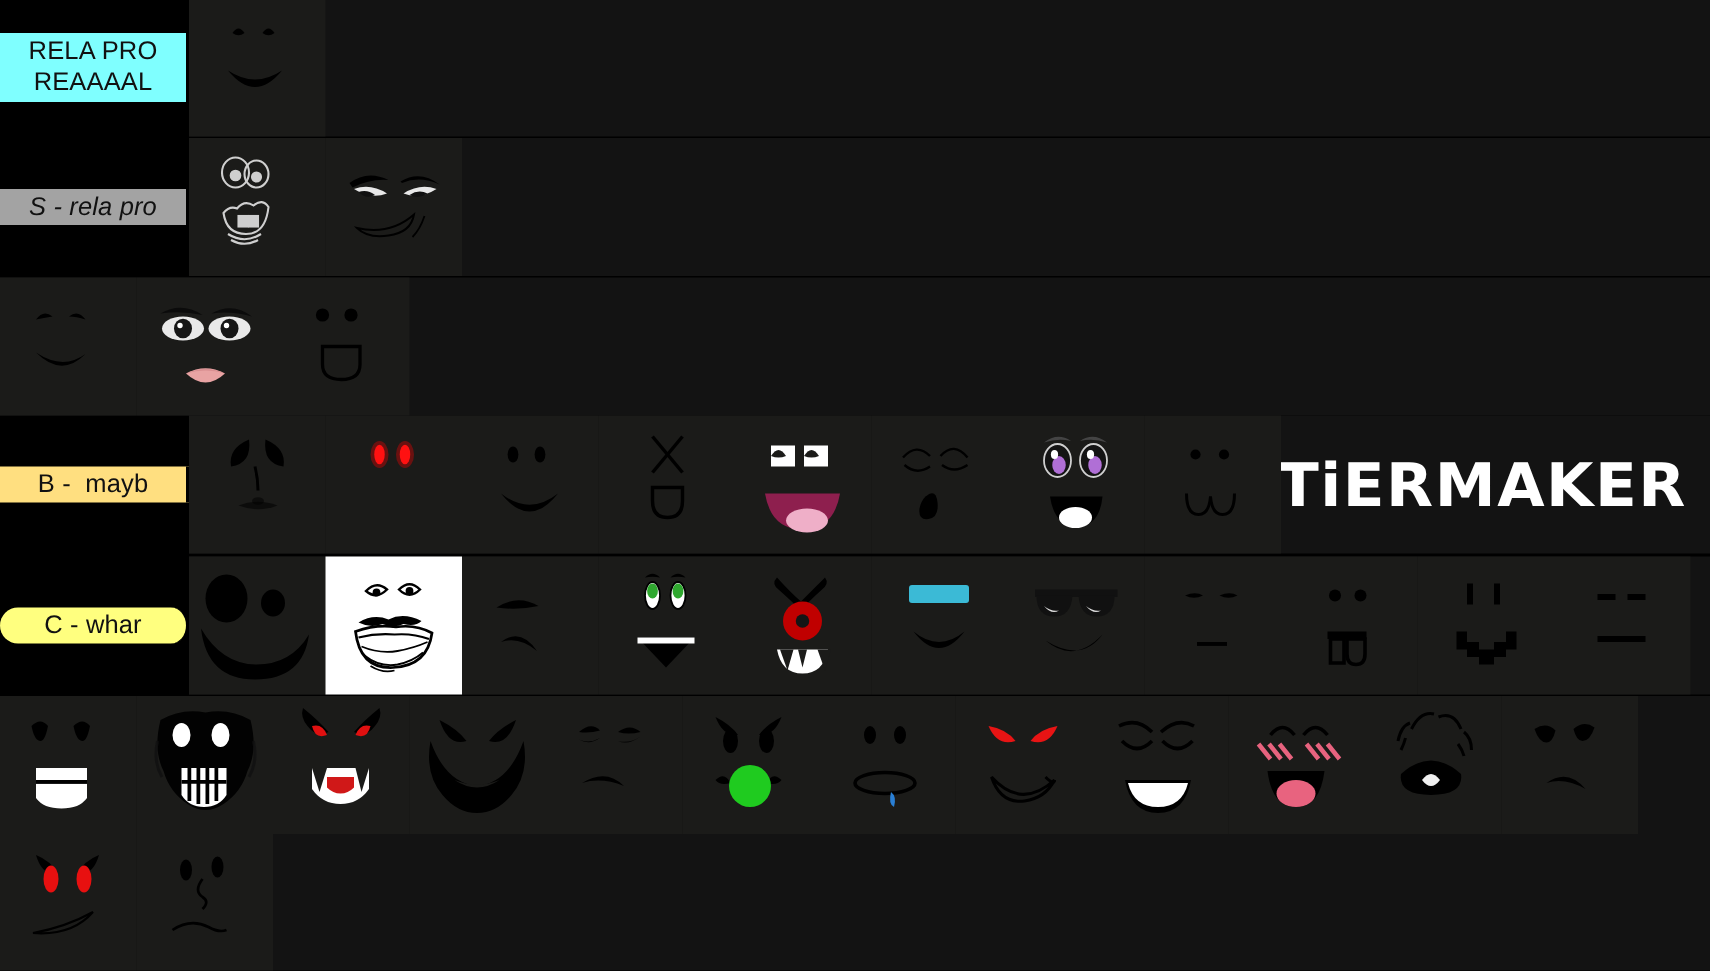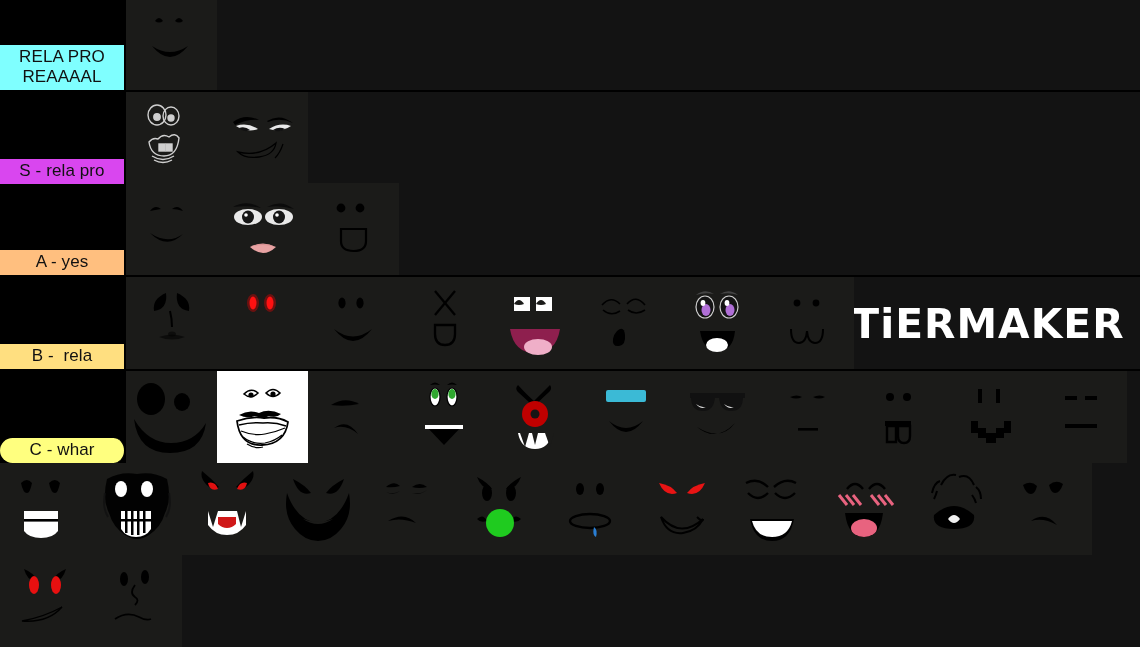--- a/index.html
+++ b/index.html
@@ -7,21 +7,21 @@
   body {
     width:1140px; height:647px;
     font-family:"Liberation Sans", sans-serif;
     overflow:hidden;
   }
 
   .board { width:1140px; height:647px; background:#000; position:relative; }
 
   .tier-row {
     display:flex;
-    align-items:flex-end;
+    align-items:center;
     border-bottom:2px solid #000;
     width:100%;
   }
   .tier-row:last-child { border-bottom:none; }
 
   .tier-label {
     width:126px;
     min-width:126px;
     flex:0 0 126px;
     display:flex;
@@ -118,21 +118,21 @@
           <i style="background: rgb(127, 255, 127);"></i>
           <i style="background: rgb(127, 255, 127);"></i>
           <i style="background: rgb(58, 58, 58);"></i>
         </div>
       <div class="logo-text">TiERMAKER</div>
     </div>
   </div>
 
   <div id="rows-container">
       <div class="tier-row" style="height: 94px;">
-        <div class="tier-label" style="background: #d946ef;">S - rela pro</div>
+        <div class="tier-label" style="background: #a3a3a3; font-style: italic;">S - rela pro</div>
         <div class="tier-items">
           <div class="cell" style="background: rgb(27, 27, 25);">
             <svg viewBox="0 0 91 92" xmlns="http://www.w3.org/2000/svg">
               <g fill="none" stroke="#cfcfcf" stroke-width="1.4">
                 <ellipse cx="31" cy="23" rx="9" ry="10"></ellipse>
                 <ellipse cx="45" cy="24" rx="8" ry="9"></ellipse>
                 <circle cx="31" cy="25" r="3.2" fill="#cfcfcf"></circle>
                 <circle cx="45" cy="26" r="3" fill="#cfcfcf"></circle>
                 <path d="M23 50 q4 -5 9 -3 q5 -6 11 -2 q6 -5 10 1 q-2 18 -15 18 q-13 0 -15 -14z"></path>
                 <rect x="33" y="52" width="6" height="7" fill="#cfcfcf"></rect>
@@ -152,21 +152,20 @@
                 <path d="M22 36 q6 -2 11 2 q-6 3 -11 -2z" fill="#111"></path>
                 <path d="M56 38 q6 -4 12 -1 q-6 4 -12 1z" fill="#111"></path>
                 <path d="M21 60 q22 5 38 -9 q-2 12 -17 14 q-14 2 -21 -5z" fill="none" stroke="#000" stroke-width="1.3"></path>
                 <path d="M66 52 q-3 9 -8 14" fill="none" stroke="#000" stroke-width="1.2"></path>
               </g>
             </svg>
           </div>
         </div>
       </div>
       <div class="tier-row" style="height: 91px;">
-        <div class="tier-label" style="background: rgb(255, 191, 127);">A - yes</div>
         <div class="tier-items">
           <div class="cell" style="background: rgb(27, 27, 25);">
             <svg viewBox="0 0 91 92" xmlns="http://www.w3.org/2000/svg">
               <g fill="#000">
                 <path d="M24 28 q5 -7 11 -2 q-6 1 -11 2z"></path>
                 <path d="M46 26 q6 -5 11 2 q-6 -2 -11 -2z"></path>
                 <path d="M24 50 q17 17 33 1 q-15 11 -33 -1z"></path>
               </g>
             </svg>
           </div>
@@ -191,21 +190,21 @@
               <g>
                 <circle cx="33" cy="25" r="4.4" fill="#000"></circle>
                 <circle cx="52" cy="25" r="4.4" fill="#000"></circle>
                 <path d="M33 46 h25 v12 q0 10 -12.5 10 q-12.5 0 -12.5 -10z" fill="none" stroke="#000" stroke-width="2.2"></path>
               </g>
             </svg>
           </div>
         </div>
       </div>
       <div class="tier-row" style="height: 94px;">
-        <div class="tier-label" style="background: rgb(255, 223, 128);">B -  rela</div>
+        <div class="tier-label" style="background: rgb(255, 223, 128);">B -  mayb</div>
         <div class="tier-items">
           <div class="cell" style="background: rgb(27, 27, 25);">
             <svg viewBox="0 0 91 92" xmlns="http://www.w3.org/2000/svg">
               <g fill="#000">
                 <path d="M40 16 q-14 6 -12 18 q14 -2 12 -18z"></path>
                 <path d="M51 16 q14 6 12 18 q-14 -2 -12 -18z"></path>
                 <path d="M44 34 q2 8 2 16" stroke="#000" stroke-width="2" fill="none"></path>
                 <path d="M33 60 q13 -5 26 0 q-13 5 -26 0z" opacity=".55"></path>
                 <ellipse cx="46" cy="57" rx="4" ry="2.5" opacity=".5"></ellipse>
               </g>

